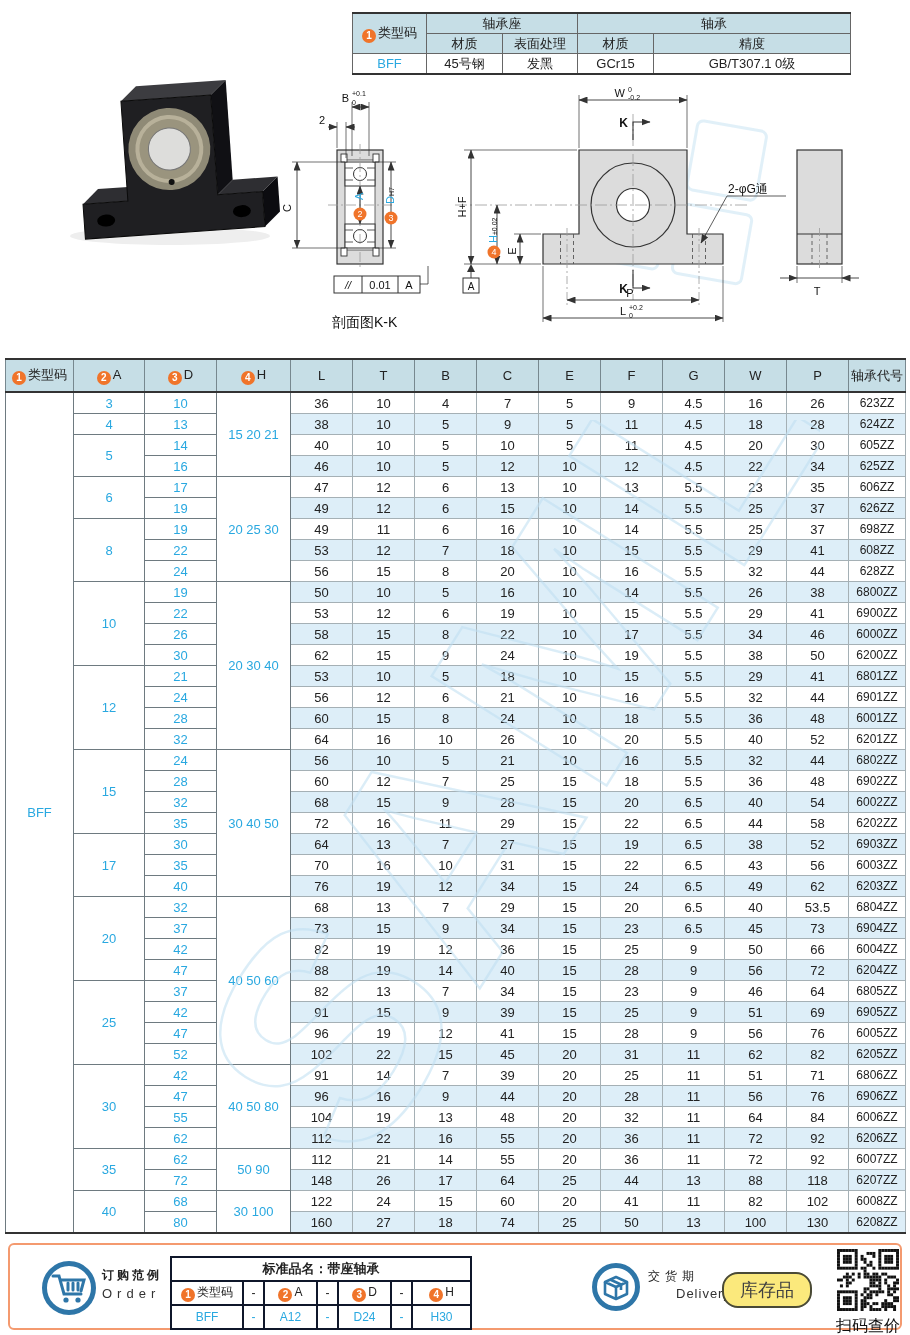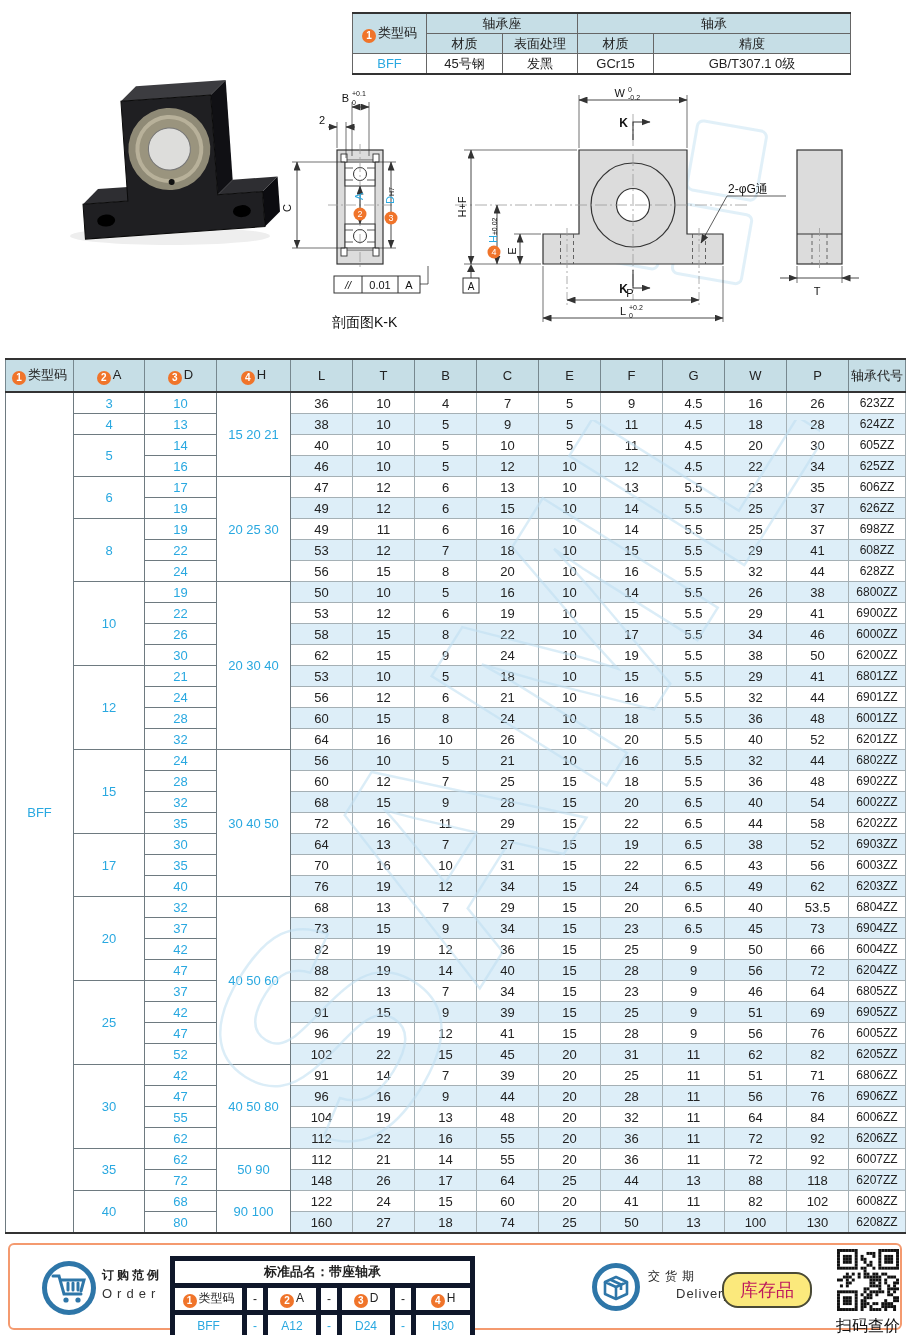--- a/index.html
+++ b/index.html
@@ -28,28 +28,28 @@
   
   .wm{position:absolute;pointer-events:none;opacity:.55;}
   
   #footer-box{position:absolute;left:8px;top:1243px;width:890px;height:83px;border:2px solid #f49a6f;
               border-radius:6px;background:#fff;}
   .icon-circle{position:absolute;border-radius:50%;background:#fff;border:5px solid #2e76a8;box-sizing:border-box;}
   #order-text{position:absolute;left:102px;top:1266px;line-height:1.5;}
   #order-text .cn{font-size:12px;letter-spacing:3px;color:#222;font-weight:bold;}
   #order-text .en{font-size:13px;letter-spacing:5px;color:#333;}
   #order-table{position:absolute;left:170px;top:1256px;width:300px;border-collapse:collapse;table-layout:fixed;}
-  #order-table td{border:5px solid #0f172a;height:22px;text-align:center;font-size:12px;padding:0;background:#fff;}
+  #order-table td{border:2px solid #0f172a;height:22px;text-align:center;font-size:12px;padding:0;background:#fff;}
   #order-table .title{font-weight:bold;font-size:13px;}
   #delivery-text{position:absolute;left:648px;top:1268px;line-height:1.45;}
   #delivery-text .cn{font-size:12px;letter-spacing:5px;color:#222;}
   #delivery-text .en{font-size:13px;letter-spacing:1px;color:#333;margin-left:28px;}
   #stock-badge{position:absolute;left:722px;top:1272px;width:86px;height:32px;background:#fbe97c;
                border:2px solid #4a4a35;border-radius:16px;text-align:center;line-height:32px;
-               font-size:18px;color:#be185d;}
+               font-size:18px;color:#404040;}
   #qr-wrap{position:absolute;left:836px;top:1249px;width:64px;text-align:center;}
   #qr-caption{font-size:16px;color:#111;margin-top:1px;}
 </style>
 </head>
 <body>
 
 <div id="page">
 
   <svg class="photo" width="260" height="225" style="position:absolute;left:20px;top:28px;" viewBox="0 0 260 225">
     <ellipse cx="150" cy="208" rx="100" ry="9" fill="#eeeeee"></ellipse>
@@ -826,21 +826,21 @@
           <td class="val">25</td>
           <td class="val">44</td>
           <td class="val">13</td>
           <td class="val">88</td>
           <td class="val">118</td>
           <td class="val code">6207ZZ</td>
         </tr>
         <tr>
           <td class="blue a-col" rowspan="2">40</td>
           <td class="blue d-col">68</td>
-          <td class="blue h-col" rowspan="2">90 100</td>
+          <td class="blue h-col" rowspan="2">30 100</td>
           <td class="val">122</td>
           <td class="val">24</td>
           <td class="val">15</td>
           <td class="val">60</td>
           <td class="val">20</td>
           <td class="val">41</td>
           <td class="val">11</td>
           <td class="val">82</td>
           <td class="val">102</td>
           <td class="val code">6008ZZ</td>

